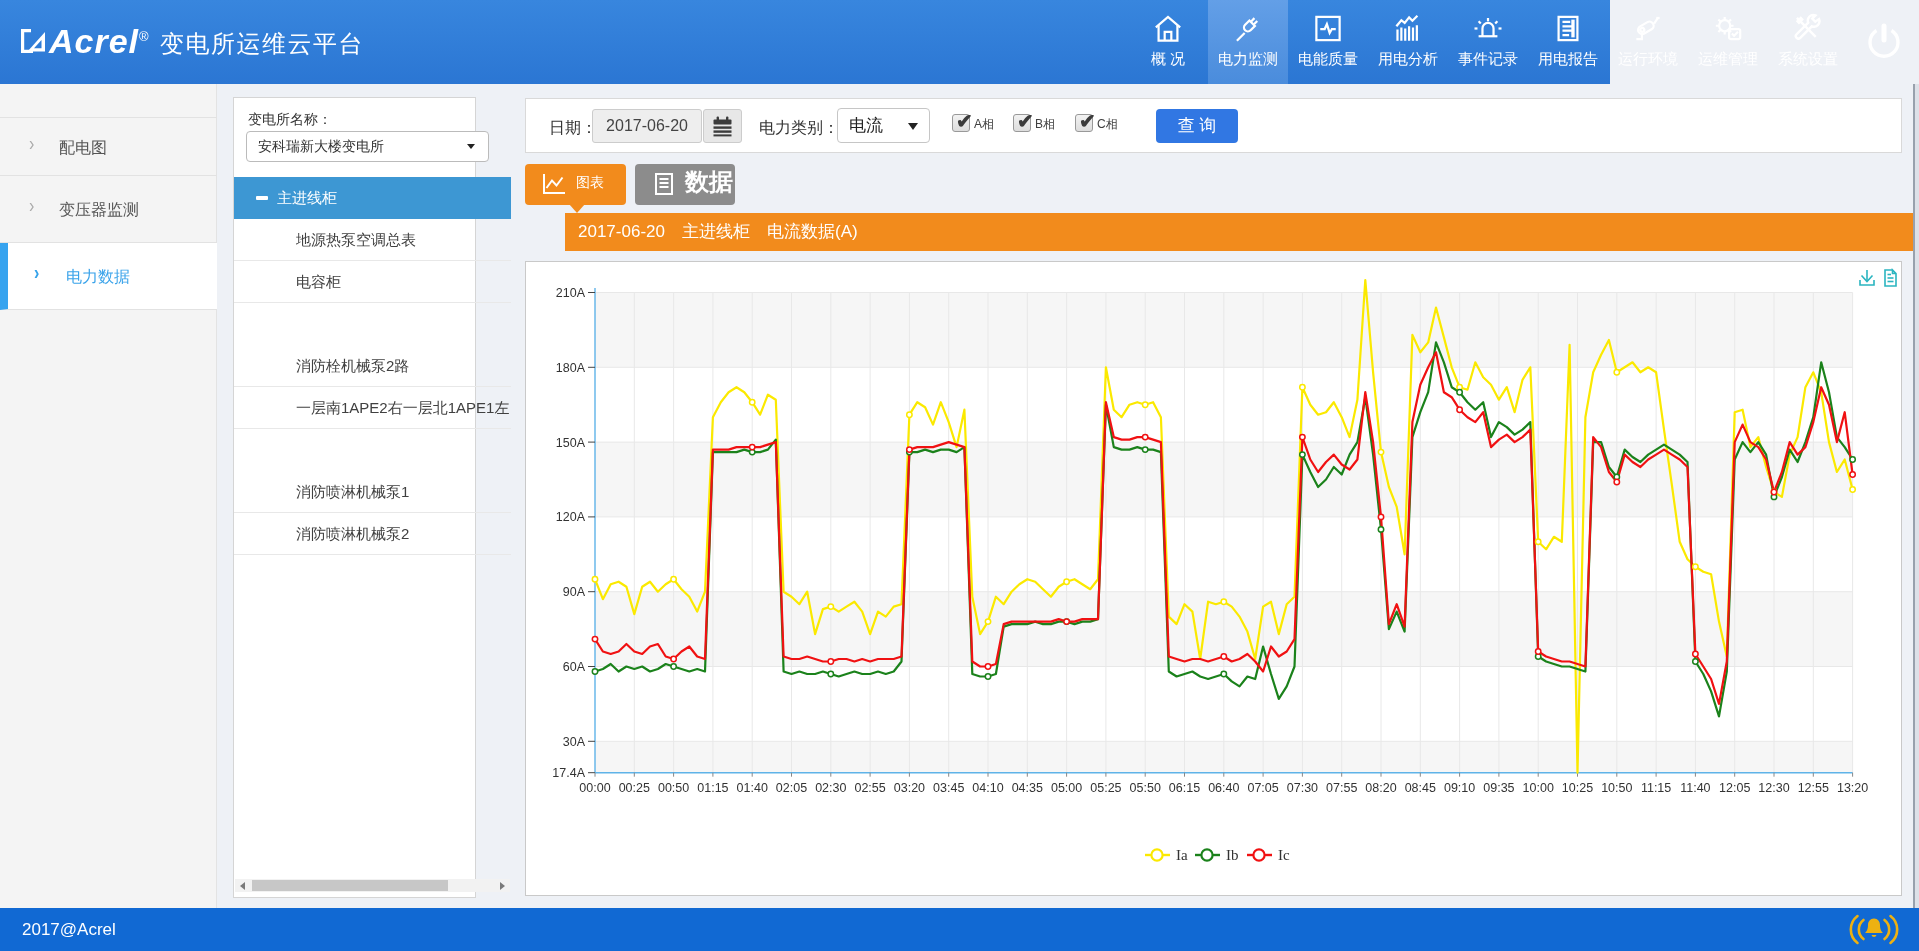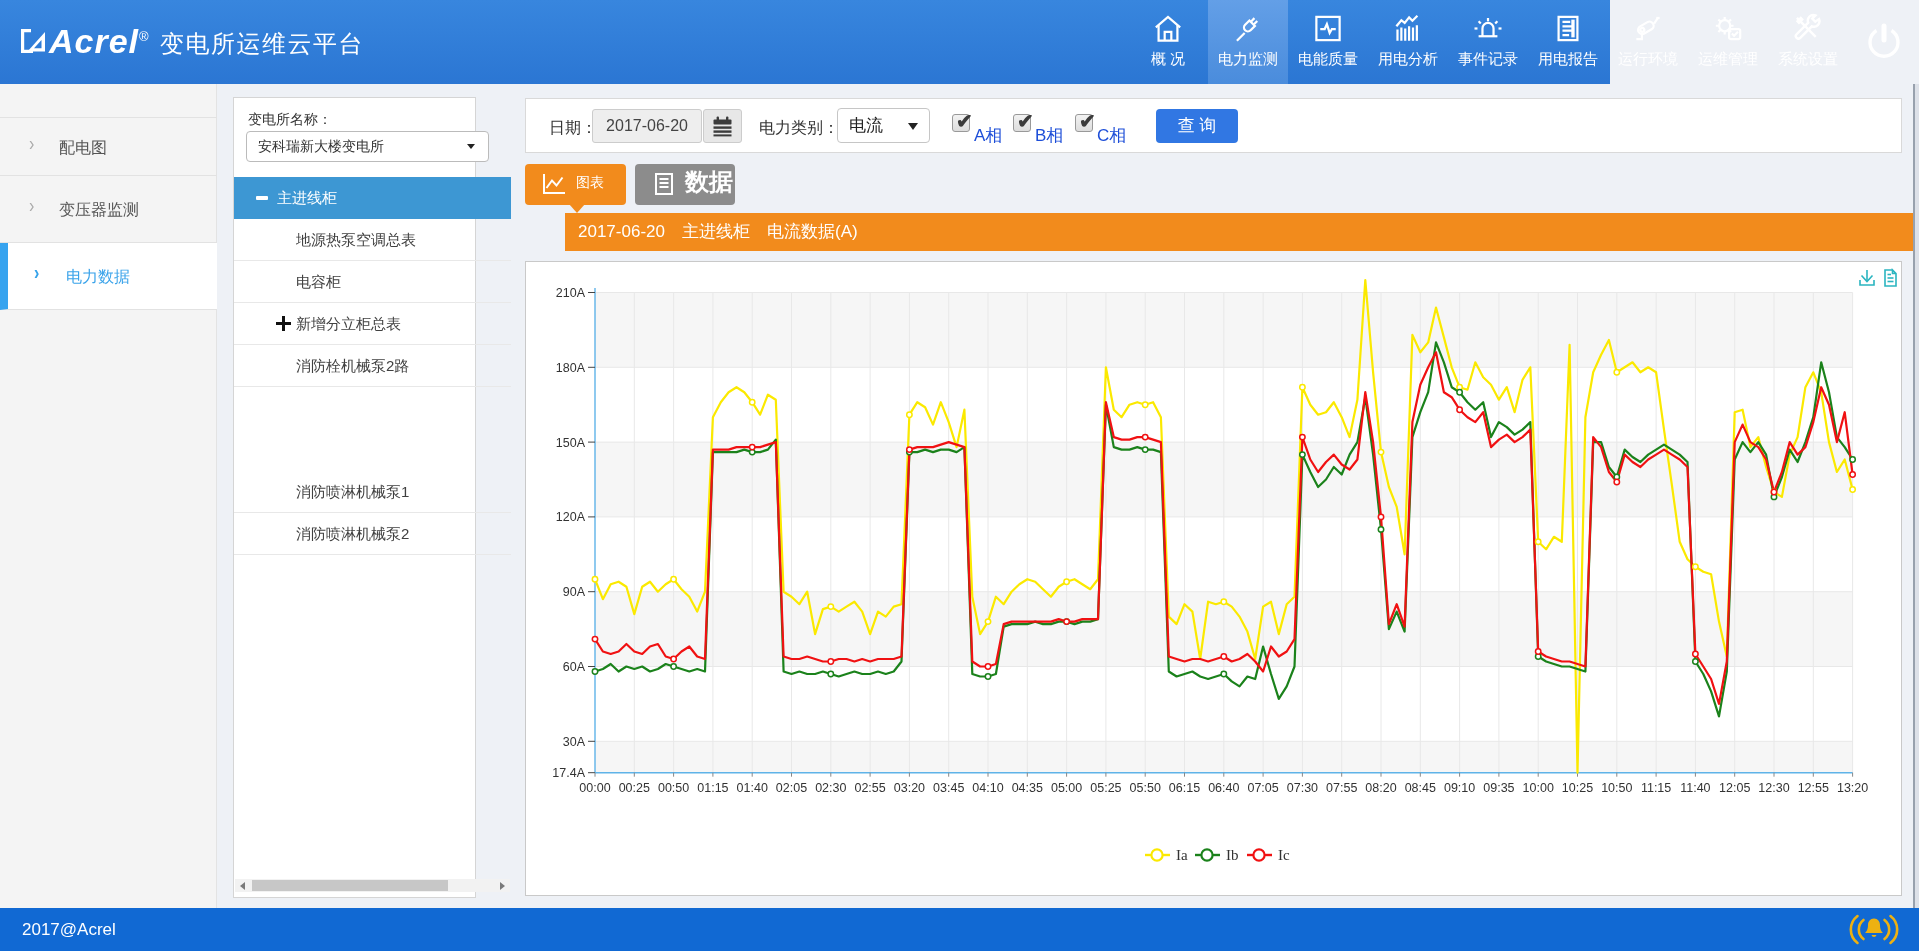--- a/index.html
+++ b/index.html
@@ -45,21 +45,21 @@
 .hscroll .ra{right:5px;border-left:5px solid #7a7a7a;}
 
 .toolbar{position:absolute;left:525px;top:98px;width:1377px;height:55px;background:#fff;border:1px solid #d9d9d9;}
 .toolbar .lab{position:absolute;top:19px;font-size:16px;color:#333;}
 .dinput{position:absolute;left:66px;top:10px;width:110px;height:34px;background:#eee;border:1px solid #ccc;border-radius:3px;font-size:16px;color:#444;text-align:center;line-height:32px;}
 .calbtn{position:absolute;left:177px;top:10px;width:39px;height:34px;background:#e7e7e7;border:1px solid #ccc;border-radius:3px;}
 .psel{position:absolute;left:311px;top:9px;width:93px;height:35px;background:#fff;border:1px solid #c6c6c6;border-radius:4px;font-size:17px;color:#222;line-height:33px;padding-left:11px;}
 .psel .arr{position:absolute;right:11px;top:14px;width:0;height:0;border-left:5.5px solid transparent;border-right:5.5px solid transparent;border-top:7px solid #222;}
 .cb{position:absolute;top:15px;width:18px;height:18px;background:linear-gradient(180deg,#f2f2f2,#ddd);border:1px solid #999;border-radius:3px;}
 .cb .chk{position:absolute;left:3px;top:-6px;font-size:20px;color:#3b3b3b;font-weight:bold;}
-.cblab{position:absolute;top:25px;font-size:17px;color:#1d4ed8;}
+.cblab{position:absolute;top:17px;font-size:12px;color:#404040;}
 .qbtn{position:absolute;left:630px;top:10px;width:82px;height:34px;background:#3177e3;border-radius:4px;color:#fff;font-size:17px;text-align:center;line-height:34px;}
 
 .tab1{position:absolute;left:525px;top:164px;width:101px;height:41px;background:#f28b1c;color:#fff;border-radius:4px;}
 .tab1 .tx{position:absolute;left:51px;top:10px;font-size:14px;}
 .tab2{position:absolute;left:635px;top:164px;width:100px;height:41px;background:#8c8c8c;color:#fff;border-radius:4px;}
 .tab2 .tx{position:absolute;left:50px;top:2px;font-size:24px;font-weight:bold;}
 .pointer{position:absolute;left:569px;top:204px;width:0;height:0;border-left:8px solid transparent;border-right:8px solid transparent;border-top:9px solid #f28b1c;}
 .banner{position:absolute;left:525px;top:213px;width:1377px;height:38px;background:#f28b1c;color:#fff;font-size:17px;line-height:38px;margin-left:40px;}
 .banner span{margin-right:17px;}
 .banner .d1{margin-left:13px;}
@@ -182,26 +182,25 @@
   <div class="trow selected" style="top:79px;">
       <span class="minus"></span>
       <span class="tx">主进线柜</span>
     </div>
   <div class="trow" style="top:121px;">
       <span class="tx">地源热泵空调总表</span>
     </div>
   <div class="trow" style="top:163px;">
       <span class="tx">电容柜</span>
     </div>
-  <div class="trow" style="top:205px;">
-      <span class="plus"></span>
-      <span class="tx">新增分立柜总表</span>
-    </div>
   <div class="trow" style="top:247px;">
       <span class="tx">消防栓机械泵2路</span>
+    </div>
+  <div class="trow" style="top:289px;">
+      <span class="tx">一层南1APE2右一层北1APE1左</span>
     </div>
   <div class="trow" style="top:373px;">
       <span class="tx">消防喷淋机械泵1</span>
     </div>
   <div class="trow" style="top:415px;">
       <span class="tx">消防喷淋机械泵2</span>
     </div>
   <div class="hscroll">
       <span class="la"></span>
       <span class="thumb"></span>

